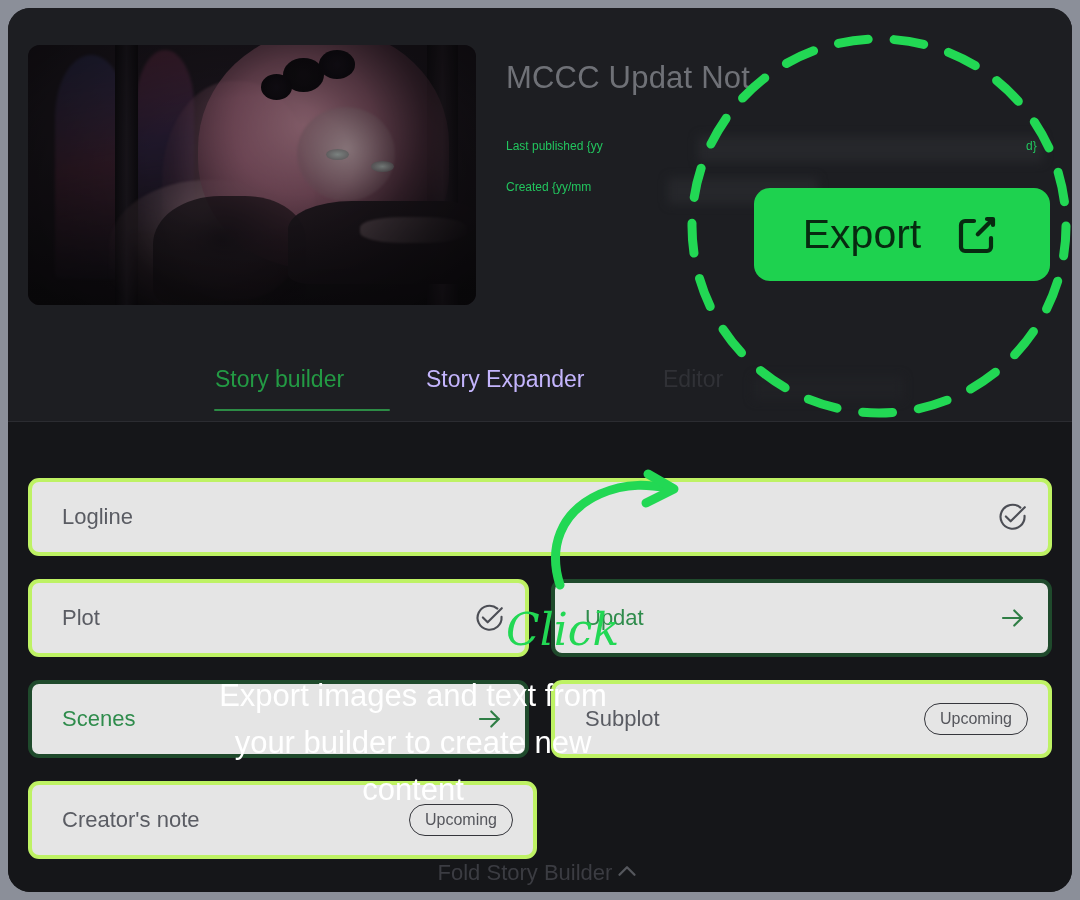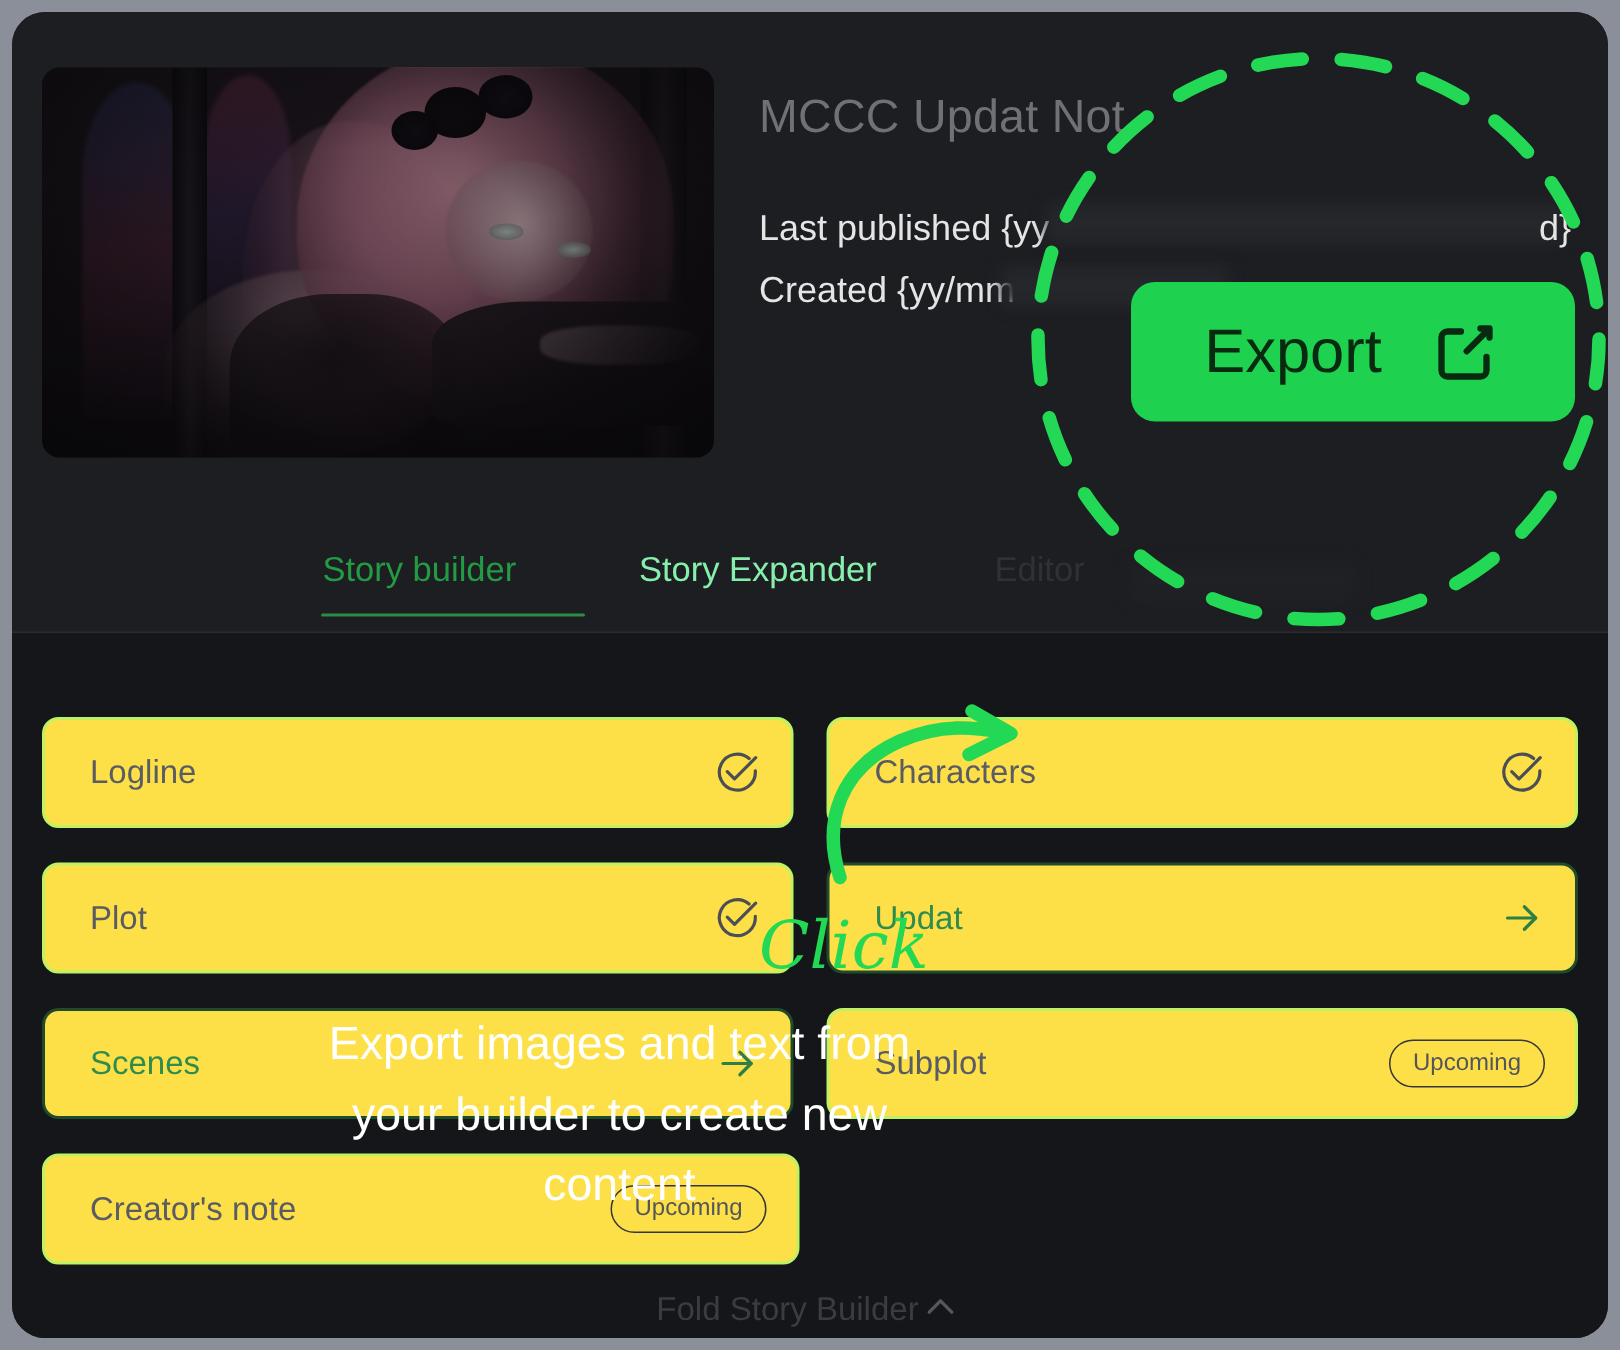--- a/index.html
+++ b/index.html
@@ -70,56 +70,56 @@
     background:linear-gradient(120deg,rgba(190,160,168,.4),rgba(90,70,80,0));
     border-radius:40%;filter:blur(1.2px);}
   .art .vign{position:absolute;inset:0;
     background:radial-gradient(ellipse at 50% 45%,rgba(0,0,0,0) 32%,rgba(0,0,0,.55) 92%);}
   .art .dark{position:absolute;inset:0;background:rgba(10,10,12,.40);}
 
   #doc-title{
     position:absolute;left:498px;top:52px;
     font-size:31px;color:#6f7177;letter-spacing:.2px;white-space:nowrap;
   }
-  .meta-line{position:absolute;left:498px;font-size:24px;color:#e5e5e5;white-space:nowrap;}
+  .meta-line{position:absolute;left:498px;font-size:12px;color:#22c55e;white-space:nowrap;}
   #meta-published{top:131px;}
   #meta-created{top:172px;}
 
   
   .blurpatch{position:absolute;background:#26272b;border-radius:3px;filter:blur(5px);}
 
   
   #export-button{
     position:absolute;left:746px;top:180px;width:296px;height:93px;
     background:#1ed24f;border:none;border-radius:16px;
     display:flex;align-items:center;justify-content:center;gap:32px;
     cursor:pointer;padding:0;
   }
   #export-button .label{font-size:41px;color:#072a10;font-family:"Liberation Sans",sans-serif;}
   #export-button svg{display:block;}
 
   
   #tabs{position:absolute;left:0;top:358px;width:1064px;height:64px;text-align:center;}
-  .tab{position:absolute;top:0;font-size:23px;color:#86efac;white-space:nowrap;cursor:pointer;}
+  .tab{position:absolute;top:0;font-size:23px;color:#c4b5fd;white-space:nowrap;cursor:pointer;}
   .tab.active{color:#239a44;}
   .tab-underline{position:absolute;height:2px;background:#2c8b45;border-radius:2px;}
   #tab-0{left:207px;}
   #tab-1{left:418px;}
   #tab-2{left:655px;color:#303136;}
   #tab-underline-0{left:206px;top:43px;width:176px;}
   #header-divider{position:absolute;left:0;top:413px;width:1064px;height:1px;background:#2b2c31;}
 
   
   #body-area{position:absolute;left:0;top:414px;width:1064px;height:470px;background:#151619;}
 
   #grid{position:absolute;left:20px;top:56px;width:1024px;}
   .row{display:flex;gap:22px;margin-bottom:23px;}
   .card{
-    position:relative;flex:1;height:70px;border:2px solid #bef264;border-radius:11px;
-    background:#fde047;display:flex;align-items:center;cursor:pointer;
+    position:relative;flex:1;height:70px;border:4px solid #bef264;border-radius:11px;
+    background:#e5e5e5;display:flex;align-items:center;cursor:pointer;
   }
   .card.wide{flex:none;width:501px;}
   .card .card-label{margin-left:30px;font-size:22px;color:#5a5c63;}
   .card.active{border-color:#1f4a2c;}
   .card.active .card-label{color:#2f8c4c;}
   .card .right{position:absolute;right:20px;top:50%;transform:translateY(-50%);display:flex;align-items:center;}
   .badge{
     border:1px solid #35363c;border-radius:999px;padding:6px 15px;
     font-size:16px;color:#55565c;
   }
@@ -211,29 +211,20 @@
       <div class="row">
         <div class="card">
           <span class="card-label">Logline</span>
           <span class="right">
             <svg width="32" height="32" viewBox="0 0 24 24" fill="none" stroke="#4c4e55" stroke-width="1.6" stroke-linecap="round" stroke-linejoin="round">
               <path d="M21.4 11.2a9 9 0 1 1-3.1-6.2"></path>
               <path d="M7.4 11.6l3.6 3.6L21.6 4.6"></path>
             </svg>
           </span>
         </div>
-        <div class="card">
-          <span class="card-label">Characters</span>
-          <span class="right">
-            <svg width="32" height="32" viewBox="0 0 24 24" fill="none" stroke="#4c4e55" stroke-width="1.6" stroke-linecap="round" stroke-linejoin="round">
-              <path d="M21.4 11.2a9 9 0 1 1-3.1-6.2"></path>
-              <path d="M7.4 11.6l3.6 3.6L21.6 4.6"></path>
-            </svg>
-          </span>
-        </div>
       </div>
 
       <div class="row">
         <div class="card">
           <span class="card-label">Plot</span>
           <span class="right">
             <svg width="32" height="32" viewBox="0 0 24 24" fill="none" stroke="#4c4e55" stroke-width="1.6" stroke-linecap="round" stroke-linejoin="round">
               <path d="M21.4 11.2a9 9 0 1 1-3.1-6.2"></path>
               <path d="M7.4 11.6l3.6 3.6L21.6 4.6"></path>
             </svg>

